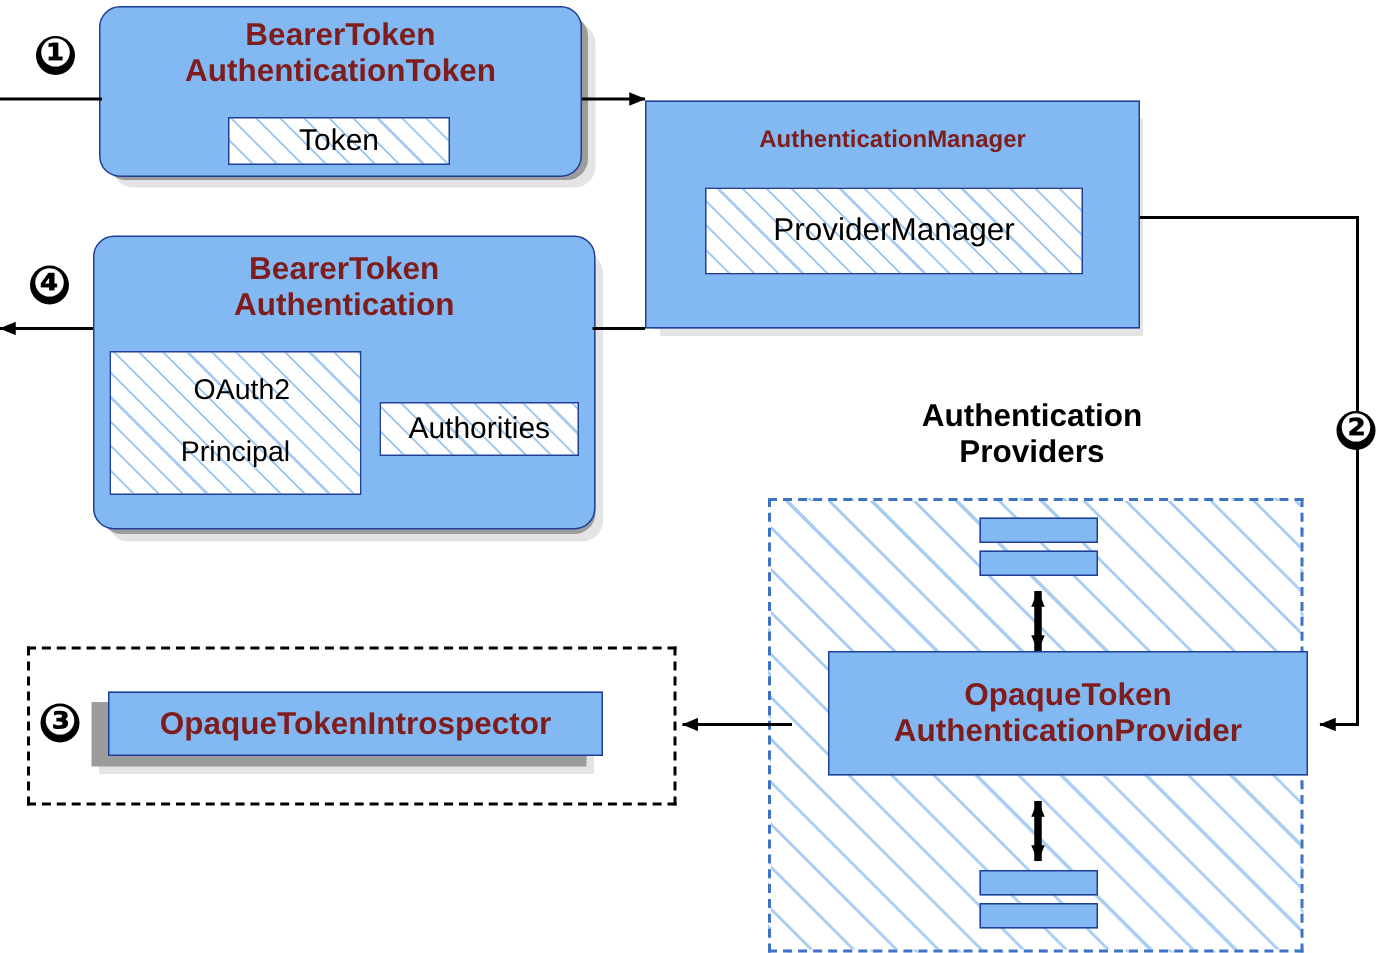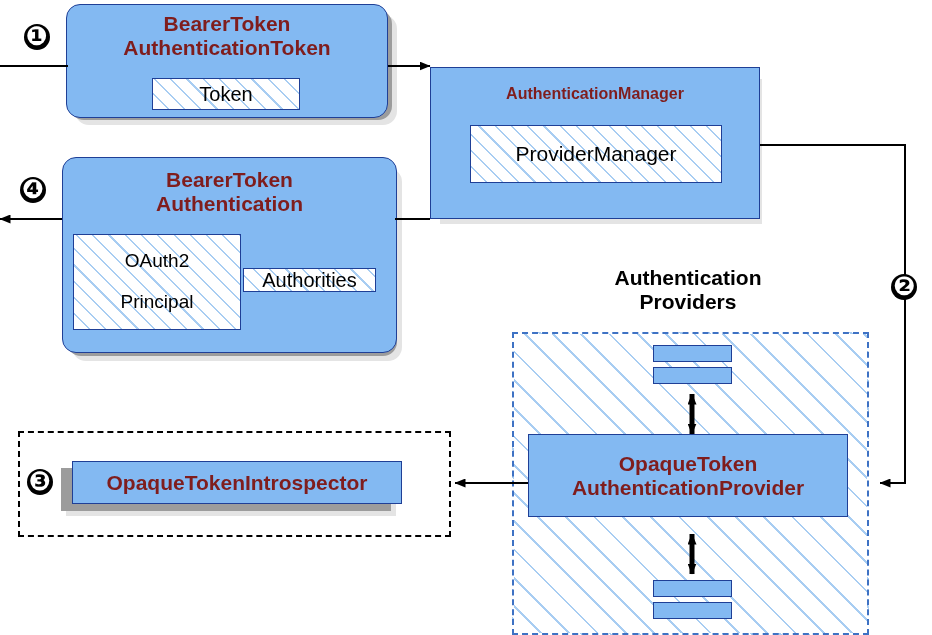--- a/index.html
+++ b/index.html
@@ -129,21 +129,21 @@
   <div class="providers-area" style="left:512px;top:332px;width:357px;height:303px;"></div>
 
   <div class="minibar" style="left:653px;top:345px;width:79px;height:17px;"></div>
   <div class="minibar" style="left:653px;top:367px;width:79px;height:17px;"></div>
 
   <div class="minibar" style="left:653px;top:580px;width:79px;height:17px;"></div>
   <div class="minibar" style="left:653px;top:602px;width:79px;height:17px;"></div>
 
   <div class="shadow-light" style="left:538px;top:445px;width:320px;height:83px;"></div>
   <div class="shadow-mid" style="left:533px;top:440px;width:320px;height:83px;"></div>
-  <div class="node bluebox" style="left:528px;top:434px;width:320px;height:83px;align-items:center;">
+  <div class="node bluebox" style="left:552px;top:434px;width:320px;height:83px;align-items:center;">
     <div class="title" style="font-size:21px;">
       <div>OpaqueToken</div>
       <div>AuthenticationProvider</div>
     </div>
   </div>
 
   <div class="shadow-light rounded" style="left:75px;top:15px;width:322px;height:110px;"></div>
   <div class="shadow-mid rounded" style="left:70px;top:10px;width:322px;height:110px;"></div>
   <div class="node bluebox rounded" style="left:66px;top:4px;width:322px;height:114px;">
     <div class="title" style="font-size:21px;padding-top:7px;">
@@ -168,27 +168,27 @@
 
   <div class="shadow-light rounded" style="left:72px;top:168px;width:330px;height:193px;"></div>
   <div class="shadow-mid rounded" style="left:67px;top:163px;width:330px;height:193px;"></div>
   <div class="node bluebox rounded" style="left:62px;top:157px;width:335px;height:196px;">
     <div class="title" style="font-size:21px;padding-top:10px;">
       <div>BearerToken</div>
       <div>Authentication</div>
     </div>
   </div>
   <div class="hatchbox" style="left:73px;top:234px;width:168px;height:96px;">
-    <span class="htxt" style="font-size:19px;">
+    <span class="htxt" style="font-size:19px;text-align:right;">
       <span>OAuth2</span><br>
       <br>
       <span>Principal</span>
     </span>
   </div>
-  <div class="hatchbox" style="left:243px;top:268px;width:133px;height:24px;">
+  <div class="hatchbox" style="left:253px;top:268px;width:133px;height:36px;">
     <span class="htxt" style="font-size:20px;">Authorities</span>
   </div>
 
   <div class="dashed-black" style="left:18px;top:431px;width:433px;height:106px;"></div>
   <div class="shadow-light" style="left:66px;top:473px;width:330px;height:43px;"></div>
   <div class="shadow-mid" style="left:61px;top:468px;width:330px;height:43px;"></div>
   <div class="node bluebox" style="left:72px;top:461px;width:330px;height:43px;align-items:center;">
     <div class="title" style="font-size:21px;">
       <div>OpaqueTokenIntrospector</div>
     </div>

